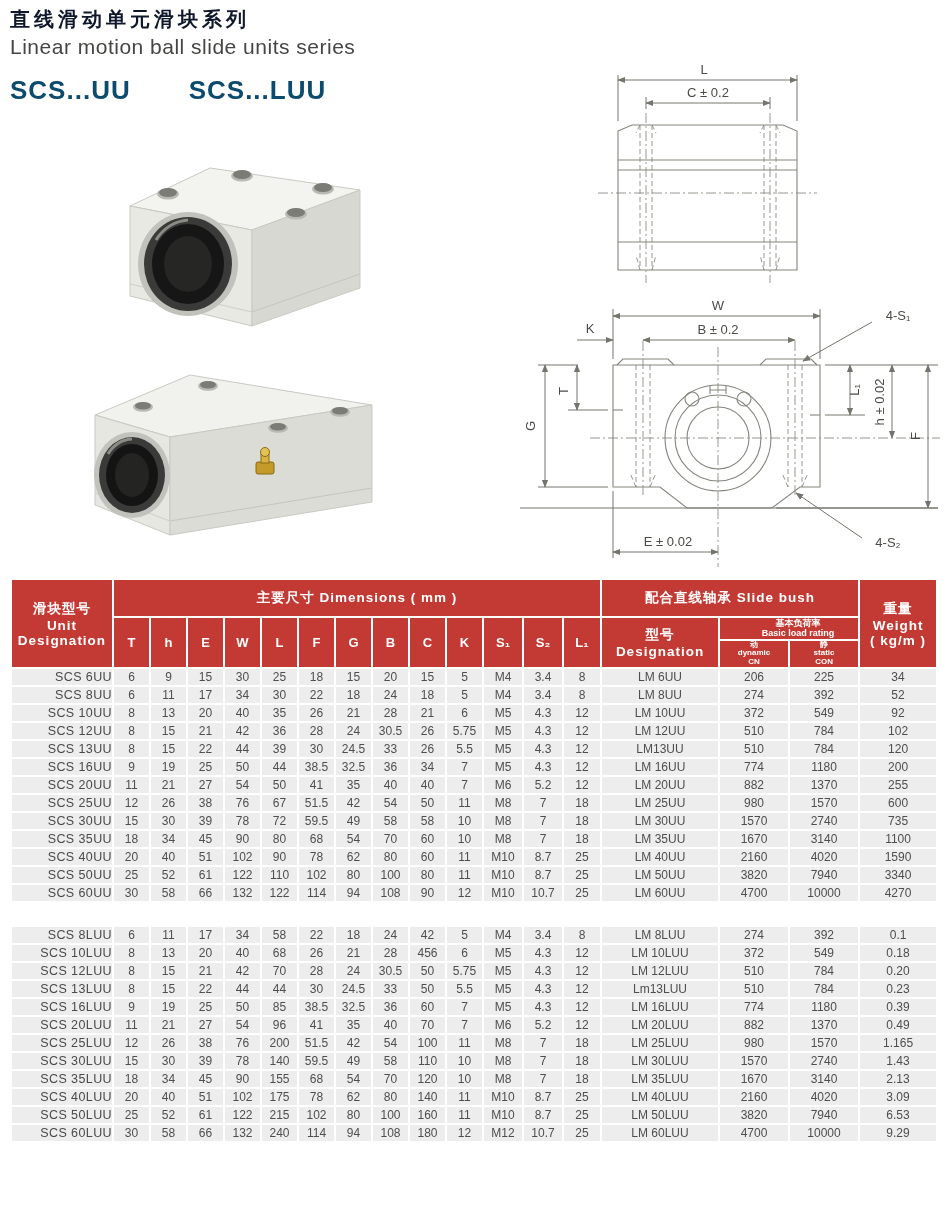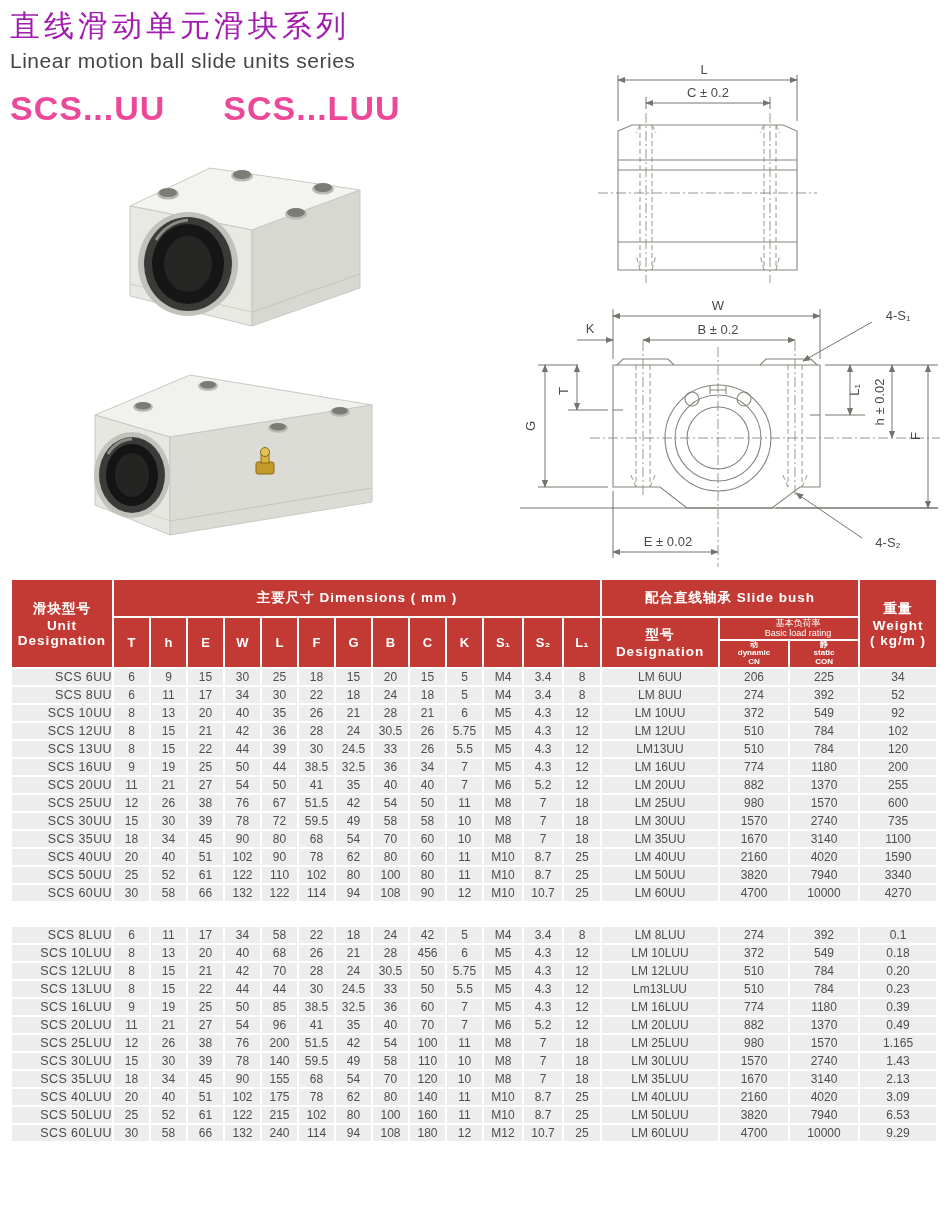--- a/index.html
+++ b/index.html
@@ -2,34 +2,34 @@
 <html><head>
 <meta charset="utf-8">
 <style>
   * { margin:0; padding:0; box-sizing:border-box; }
   html,body { background:#fff; }
   body {
     width:946px; height:1207px; position:relative; overflow:hidden;
     font-family:"Liberation Sans","DejaVu Sans",sans-serif; color:#3c3c3a;
   }
   .hdr { position:absolute; left:10px; top:6px; }
-  .title-zh { font-size:30px; font-weight:normal; letter-spacing:4px; color:#a21caf; }
+  .title-zh { font-size:20px; font-weight:bold; letter-spacing:4px; color:#0f172a; }
   .title-en { font-size:21px; color:#454543; margin-top:2px; letter-spacing:0.5px; }
-  .codes { display:flex; gap:58px; margin-top:16px; font-size:34px; font-weight:bold; color:#ec4899; letter-spacing:1px; }
+  .codes { display:flex; gap:58px; margin-top:16px; font-size:26px; font-weight:bold; color:#0c4a6e; letter-spacing:1px; }
   .photo { position:absolute; }
   .drawing { position:absolute; }
   svg text { font-family:"Liberation Sans","DejaVu Sans",sans-serif; fill:#4a4a46; font-size:13px; }
   svg .rot { font-size:13px; }
   
   .tbl-wrap { position:absolute; left:10px; top:578px; width:926px; }
   table { border-collapse:collapse; table-layout:fixed; width:926px; }
   th { background:#c23a33; color:#fff; font-weight:bold; border:2px solid #fff; padding:0; }
   .th-group { font-size:13.5px; letter-spacing:1px; }
   .th-col { font-size:13px; }
-  .th-tiny { font-size:9px; line-height:1.15; font-weight:normal;padding-left:18px; }
+  .th-tiny { font-size:9px; line-height:1.15; font-weight:bold;padding-left:18px; }
   .th-tinier { font-size:8px; line-height:1.1; }
   .pre { white-space:pre-line;margin-left:24px; }
   td { background:#ededed; border:2px solid #fff; text-align:center; font-size:12px;
        color:#4e4e4e; height:18px; line-height:1; padding:0; }
   td.des { text-align:right; padding-left:13px; font-size:12.5px; letter-spacing:0.4px; color:#4a4a4a; }
   tbody.spacer td { background:#fff; border:none; height:24px; }
   thead tr.r1 { height:38px; }
   thead tr.r2 { height:18px; }
   thead tr.r3 { height:24px; }
   thead th { text-align:center; vertical-align:middle; }

